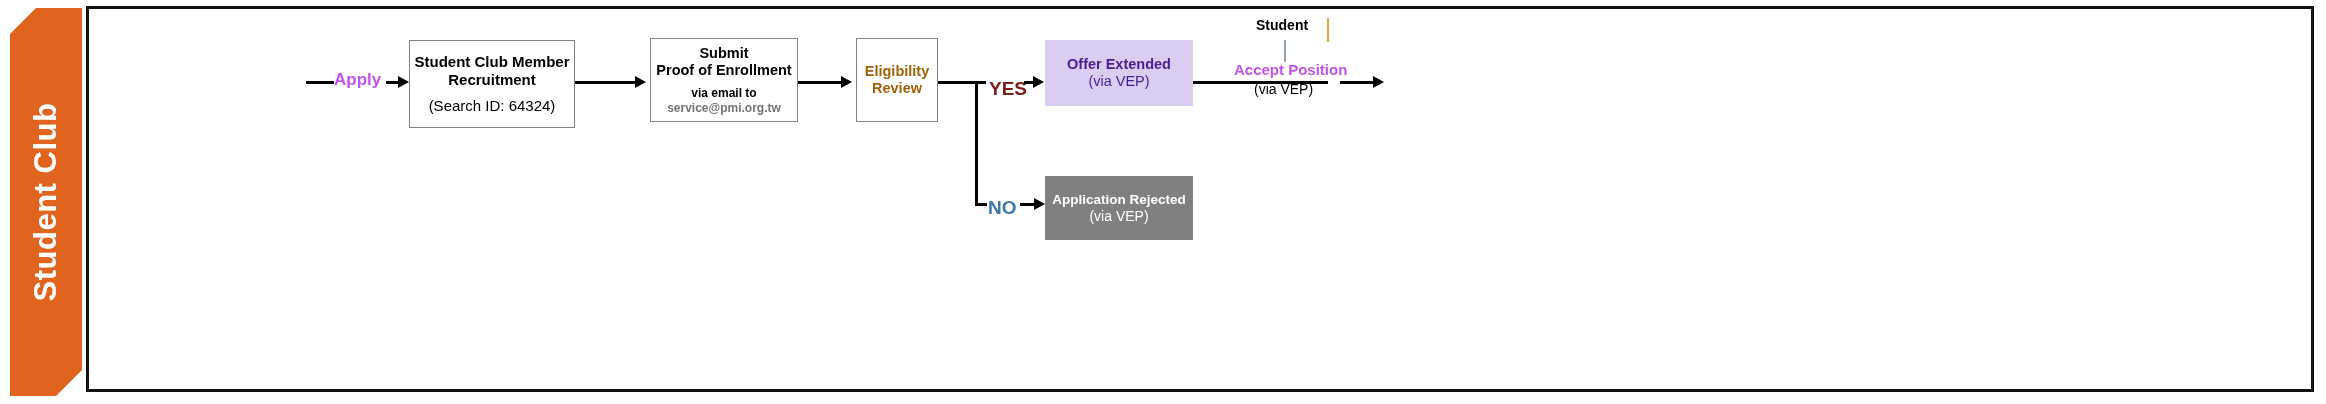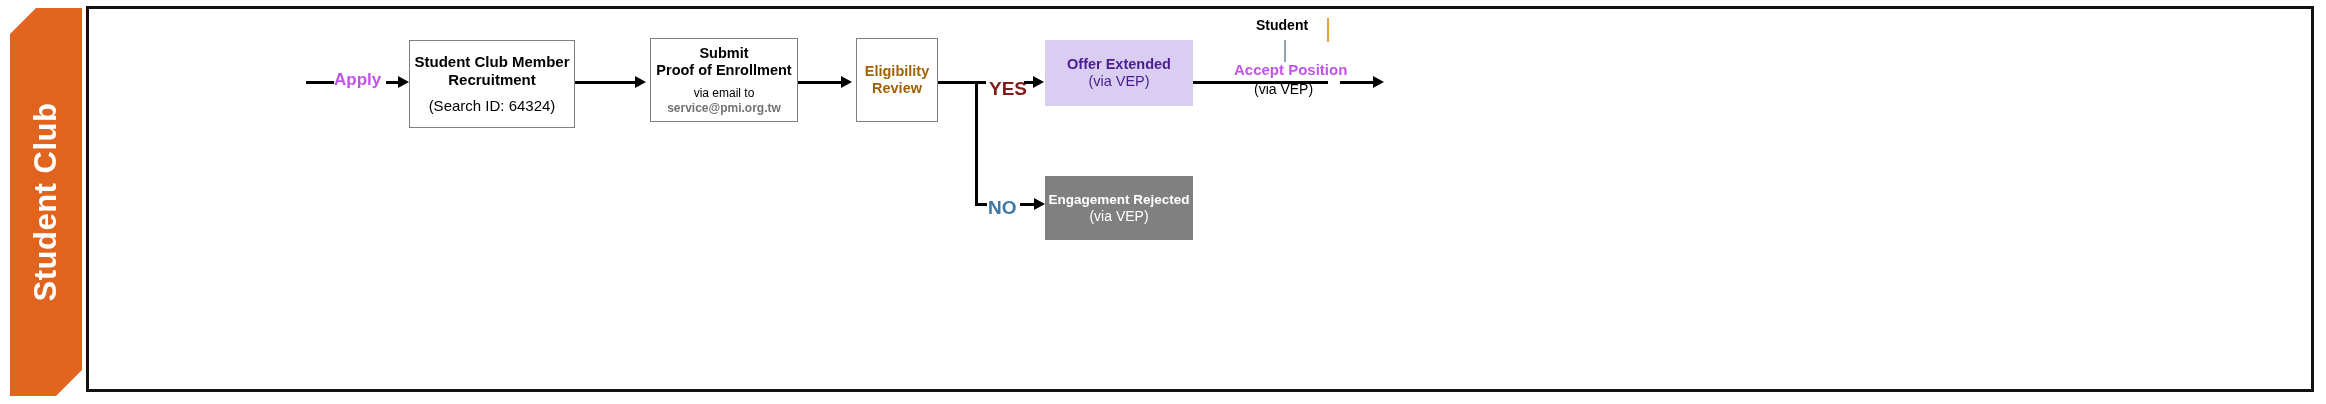--- a/index.html
+++ b/index.html
@@ -99,21 +99,21 @@
   .node-submit {
     left: 650px; top: 38px; width: 148px; height: 84px;
     background: #ffffff;
     border: 1.5px solid #808080;
     color: #000000;
   }
   .node-submit .ln1, .node-submit .ln2 {
     font-size: 14.5px; font-weight: bold;
   }
   .node-submit .ln3 {
-    font-size: 12px; font-weight: normal; margin-top: 7px;
+    font-size: 12px; font-weight: bold; margin-top: 7px;
   }
   .node-submit .ln4 {
     font-size: 12px; font-weight: bold; color: #737373;
   }
 
   .node-review {
     left: 856px; top: 38px; width: 82px; height: 84px;
     background: #ffffff;
     border: 1.5px solid #808080;
     color: #a16207;
@@ -280,21 +280,21 @@
   <div class="edge-label lbl-no">NO</div>
   <div class="hline" style="left:1020px; top:203px; width:18px;"></div>
   <div class="arrowhead" style="left:1034px; top:197.5px;"></div>
 
   <div class="node node-offer">
     <span class="ln ln1">Offer Extended</span>
     <span class="ln ln2">(via VEP)</span>
   </div>
 
   <div class="node node-rejected">
-    <span class="ln ln1">Engagement Rejected</span>
+    <span class="ln ln1">Application Rejected</span>
     <span class="ln ln2">(via VEP)</span>
   </div>
 
   <div class="hline" style="left:1193px; top:81px; width:135px;"></div>
   <div class="lbl-student">Student</div>
   <div class="tick tick-orange" style="left:1327px; top:18px; height:24px;"></div>
   <div class="tick tick-gray" style="left:1284px; top:40px; height:22px;"></div>
   <div class="lbl-accept">Accept Position</div>
   <div class="lbl-accept-sub">(via VEP)</div>
   <div class="hline" style="left:1340px; top:81px; width:36px;"></div>

